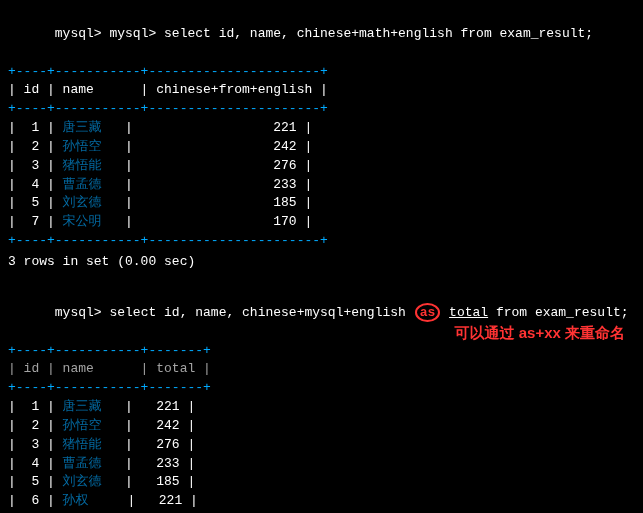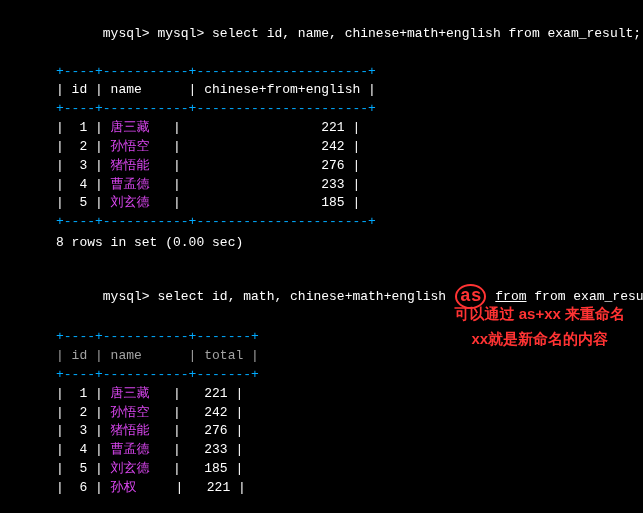--- a/index.html
+++ b/index.html
@@ -10,21 +10,20 @@
       color: #ffffff;
       width: 643px;
       min-height: 513px;
       padding: 6px 8px;
       overflow: hidden;
     }
     .terminal-line {
       white-space: pre;
       line-height: 1.45;
       color: #ffffff;
-      margin-left: 48px;
     }
     .section { margin-bottom: 4px; }
     .annotation-block {
       position: absolute;
       right: 18px;
       color: #ff3333;
       font-family: 'Microsoft YaHei', 'SimHei', sans-serif;
       font-size: 15px;
       font-weight: bold;
       line-height: 1.7;
@@ -33,26 +32,26 @@
       position: relative;
     }
     .circle-as {
       display: inline-block;
       border: 2px solid #ff3333;
       border-radius: 50%;
       padding: 0px 3px;
       color: #ff3333;
       font-weight: bold;
       line-height: 1.2;
-      font-size: 18px;
+      font-size: 13px;
       vertical-align: middle;
       margin: 0 1px;
     }
     .table-border { color: #00aaff; }
-    .name-col { color: #d946ef; text-align: center; }
+    .name-col { color: #0369a1; text-align: center; }
   </style>
 </head>
 <body>
 
 <div>
 
   <div class="section">
     <div class="terminal-line" style="color:#ffffff;">
       <span style="color:#ffffff;">mysql&gt; </span><span style="color:#ffffff;">mysql&gt; select id, name, chinese+math+english from exam_result;</span>
     </div>
@@ -61,37 +60,37 @@
 
     <div class="terminal-line" style="color:#ffffff;">| id | name      | chinese+from+english |</div>
 
     <div class="terminal-line table-border">+----+-----------+----------------------+</div>
 
     <div class="terminal-line">|  1 | <span class="name-col">唐三藏</span>   |                  221 |</div>
     <div class="terminal-line">|  2 | <span class="name-col">孙悟空</span>   |                  242 |</div>
     <div class="terminal-line">|  3 | <span class="name-col">猪悟能</span>   |                  276 |</div>
     <div class="terminal-line">|  4 | <span class="name-col">曹孟德</span>   |                  233 |</div>
     <div class="terminal-line">|  5 | <span class="name-col">刘玄德</span>   |                  185 |</div>
+    <div class="terminal-line">|  7 | <span class="name-col">宋公明</span>   |                  170 |</div>
 
     <div class="terminal-line table-border">+----+-----------+----------------------+</div>
 
-    <div class="terminal-line" style="margin-top:2px;">8 rows in set (0.00 sec)</div>
+    <div class="terminal-line" style="margin-top:2px;">3 rows in set (0.00 sec)</div>
   </div>
 
   <div style="height:8px;"></div>
 
   <div class="second-query-area" style="position:relative;">
 
     <div class="terminal-line">
-      <span style="color:#ffffff;">mysql&gt; </span><span style="color:#ffffff;">select id, math, chinese+math+english </span><span class="circle-as">as</span><span style="color:#ffffff;"> <span style="text-decoration:underline;">from</span> from exam_result;</span>
+      <span style="color:#ffffff;">mysql&gt; </span><span style="color:#ffffff;">select id, name, chinese+mysql+english </span><span class="circle-as">as</span><span style="color:#ffffff;"> <span style="text-decoration:underline;">total</span> from exam_result;</span>
     </div>
 
     <div class="annotation-block" style="top: 36px; right: 10px; text-align: center;">
       <div>可以通过 as+xx 来重命名</div>
-      <div>xx就是新命名的内容</div>
     </div>
 
     <div class="terminal-line table-border">+----+-----------+-------+</div>
 
     <div class="terminal-line" style="color:#a3a3a3;">| id | name      | total |</div>
 
     <div class="terminal-line table-border">+----+-----------+-------+</div>
 
     <div class="terminal-line">|  1 | <span class="name-col">唐三藏</span>   |   221 |</div>
     <div class="terminal-line">|  2 | <span class="name-col">孙悟空</span>   |   242 |</div>

